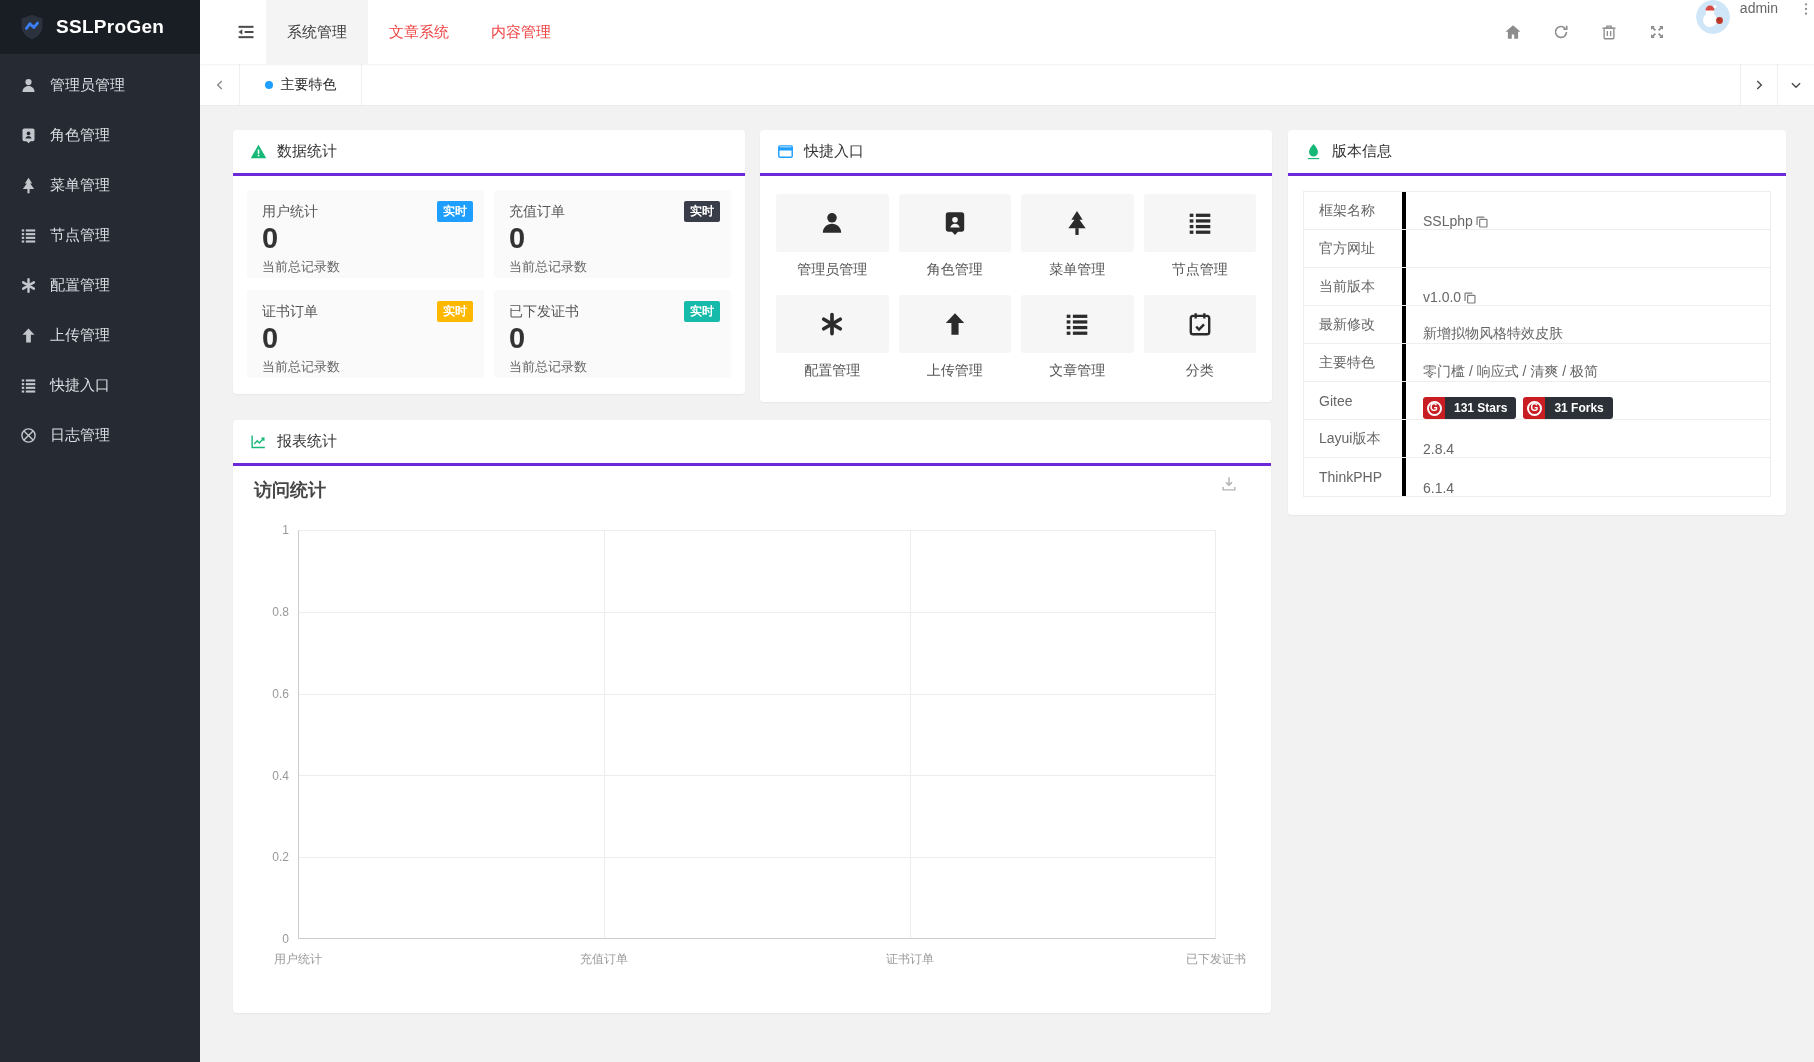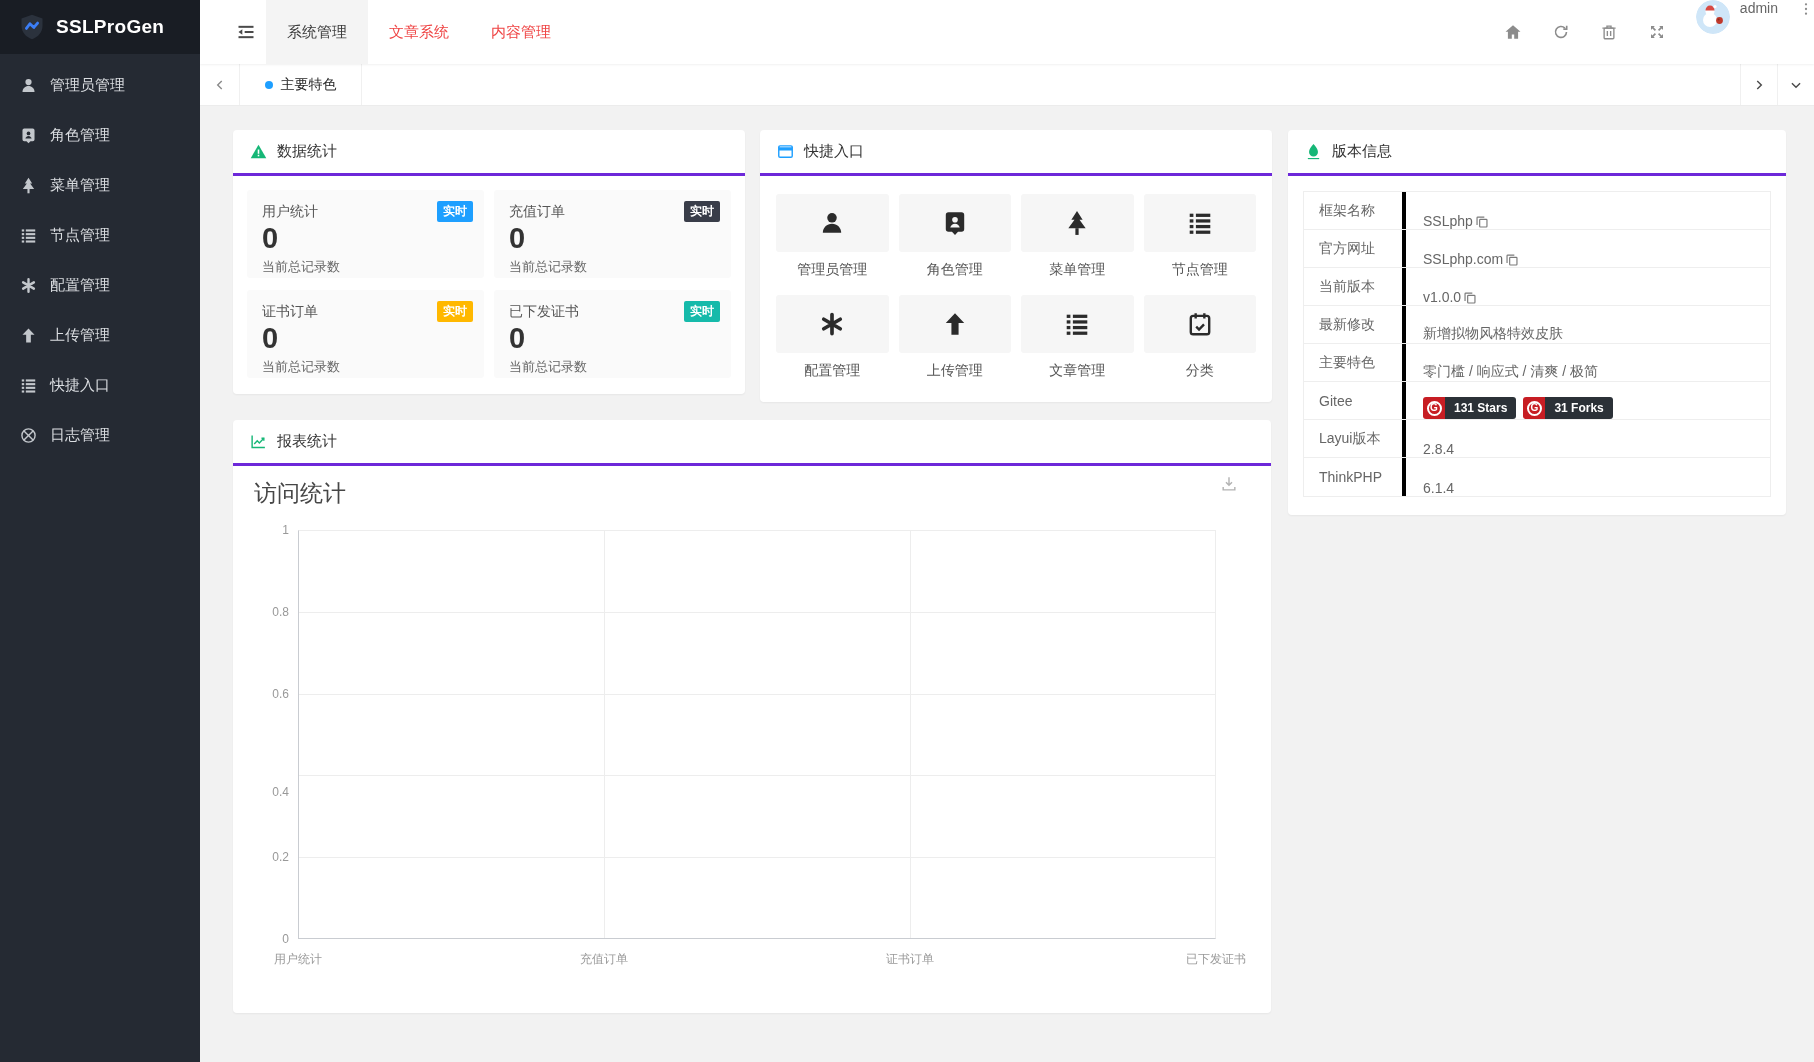--- a/index.html
+++ b/index.html
@@ -73,21 +73,21 @@
   .vvalue { flex:1; display:flex; align-items:flex-end; padding-left:17px; font-size:14px; color:#666; gap:2px; }
   .copy-icon { width:14px; height:14px; color:#7a7a7a; display:inline-flex; cursor:pointer; }
   .copy-icon svg { width:100%; height:100%; }
   .gbadge { display:inline-flex; align-items:center; height:22px; border-radius:3px; overflow:hidden; cursor:pointer; margin-right:5px; }
   .gbadge .gico { width:22px; height:22px; background:#C71D23; color:#fff; display:flex; align-items:center; justify-content:center; }
   .gbadge .gico span { width:15px; height:15px; border-radius:50%; border:2px solid #fff; font-size:10px; font-weight:bold; display:flex; align-items:center; justify-content:center; line-height:1; }
   .gbadge .gtxt { background:#2b3137; color:#fff; font-size:12px; font-weight:bold; padding:0 9px; height:22px; display:flex; align-items:center; }
 
   
   .card-report { left:33px; top:314px; width:1038px; height:593px; }
-  .chart-title { position:absolute; left:21px; top:58px; font-size:23px; font-weight:normal; color:#464646; }
+  .chart-title { position:absolute; left:21px; top:58px; font-size:18px; font-weight:bold; color:#464646; }
   .dl-icon { position:absolute; right:32px; top:54px; width:20px; height:20px; color:#b3b3b3; cursor:pointer; }
   .dl-icon svg { width:100%; height:100%; }
   .plot { position:absolute; left:65px; top:110px; width:918px; height:409px;
           border-left:1px solid #c9ccd1; border-bottom:1px solid #c9ccd1;
           border-top:1px solid #ededed; border-right:1px solid #ededed; }
   .hgrid { position:absolute; left:0; right:0; height:1px; background:#ededed; }
   .vgrid { position:absolute; top:0; bottom:0; width:1px; background:#ededed; }
   .ytick { position:absolute; left:0; width:56px; text-align:right; font-size:12px; color:#999; }
   .xtick { position:absolute; top:531px; transform:translateX(-50%); font-size:12px; color:#999; white-space:nowrap; }
 </style>
@@ -431,29 +431,20 @@
             <span class="copy-icon">
                 <svg viewBox="0 0 24 24" fill="none" stroke="currentColor" stroke-width="2">
                   <rect x="8" y="7.5" width="12.5" height="13" rx="1.2"></rect>
                   <path d="M16 3.5H4.8A1.3 1.3 0 0 0 3.5 4.8V17"></path>
                 </svg>
               </span>
             </div>
         </div>
         <div class="vrow">
           <div class="vlabel">官方网址</div>
-          <div class="vvalue">
-              <span>SSLphp.com</span>
-            <span class="copy-icon">
-                <svg viewBox="0 0 24 24" fill="none" stroke="currentColor" stroke-width="2">
-                  <rect x="8" y="7.5" width="12.5" height="13" rx="1.2"></rect>
-                  <path d="M16 3.5H4.8A1.3 1.3 0 0 0 3.5 4.8V17"></path>
-                </svg>
-              </span>
-            </div>
         </div>
         <div class="vrow">
           <div class="vlabel">当前版本</div>
           <div class="vvalue">
               <span>v1.0.0</span>
             <span class="copy-icon">
                 <svg viewBox="0 0 24 24" fill="none" stroke="currentColor" stroke-width="2">
                   <rect x="8" y="7.5" width="12.5" height="13" rx="1.2"></rect>
                   <path d="M16 3.5H4.8A1.3 1.3 0 0 0 3.5 4.8V17"></path>
                 </svg>
@@ -529,21 +520,21 @@
         <div class="hgrid" style="top:40%"></div>
         <div class="hgrid" style="top:60%"></div>
         <div class="hgrid" style="top:80%"></div>
         <div class="vgrid" style="left:33.333%"></div>
         <div class="vgrid" style="left:66.667%"></div>
       </div>
 
       <div class="ytick" style="top:103px">1</div>
       <div class="ytick" style="top:185px">0.8</div>
       <div class="ytick" style="top:267px">0.6</div>
-      <div class="ytick" style="top:365px">0.4</div>
+      <div class="ytick" style="top:349px">0.4</div>
       <div class="ytick" style="top:430px">0.2</div>
       <div class="ytick" style="top:512px">0</div>
 
       <div class="xtick" style="left:65px">用户统计</div>
       <div class="xtick" style="left:371px">充值订单</div>
       <div class="xtick" style="left:677px">证书订单</div>
       <div class="xtick" style="left:983px">已下发证书</div>
     </div>
 
   </div>

